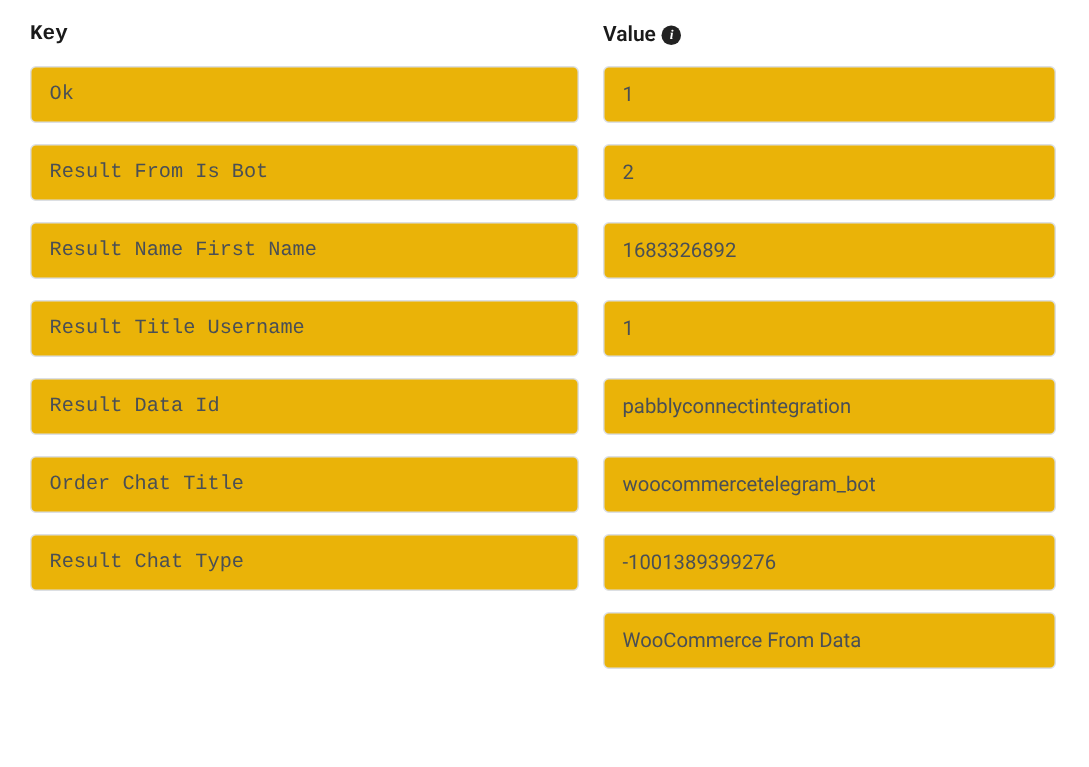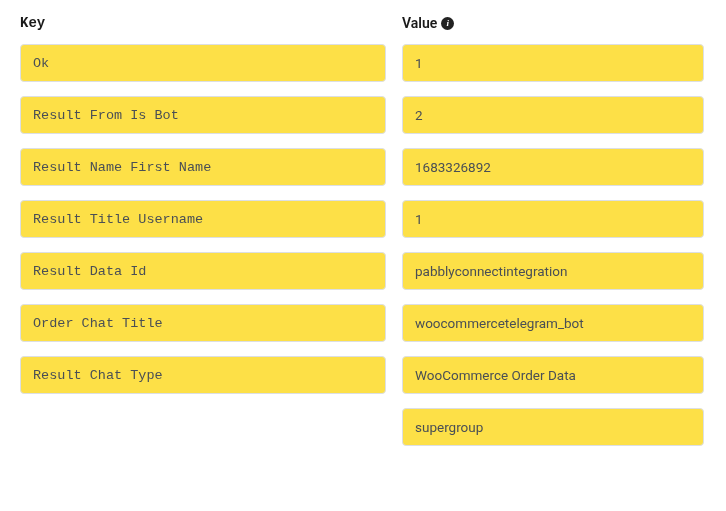--- a/index.html
+++ b/index.html
@@ -39,21 +39,21 @@
       align-items: center;
       justify-content: center;
       font-style: italic;
       font-family: Georgia, serif;
       font-weight: bold;
     }
     .field {
       display: flex;
       align-items: center;
       height: 38px;
-      background: #fde047;
+      background: #eab308;
       border: 1px solid #dcdfe3;
       border-radius: 4px;
       padding: 0 12px;
       margin-bottom: 14px;
       font-size: 13.5px;
       color: #4a4f55;
     }
   </style>
 </head>
 <body>
@@ -105,20 +105,20 @@
     <div class="field">
         <span>1</span>
       </div>
     <div class="field">
         <span>pabblyconnectintegration</span>
       </div>
     <div class="field">
         <span>woocommercetelegram_bot</span>
       </div>
     <div class="field">
-        <span>WooCommerce Order Data</span>
+        <span>-1001389399276</span>
       </div>
     <div class="field">
-        <span>supergroup</span>
+        <span>WooCommerce From Data</span>
       </div>
   </div>
 
 </div>
 
 </body></html>

